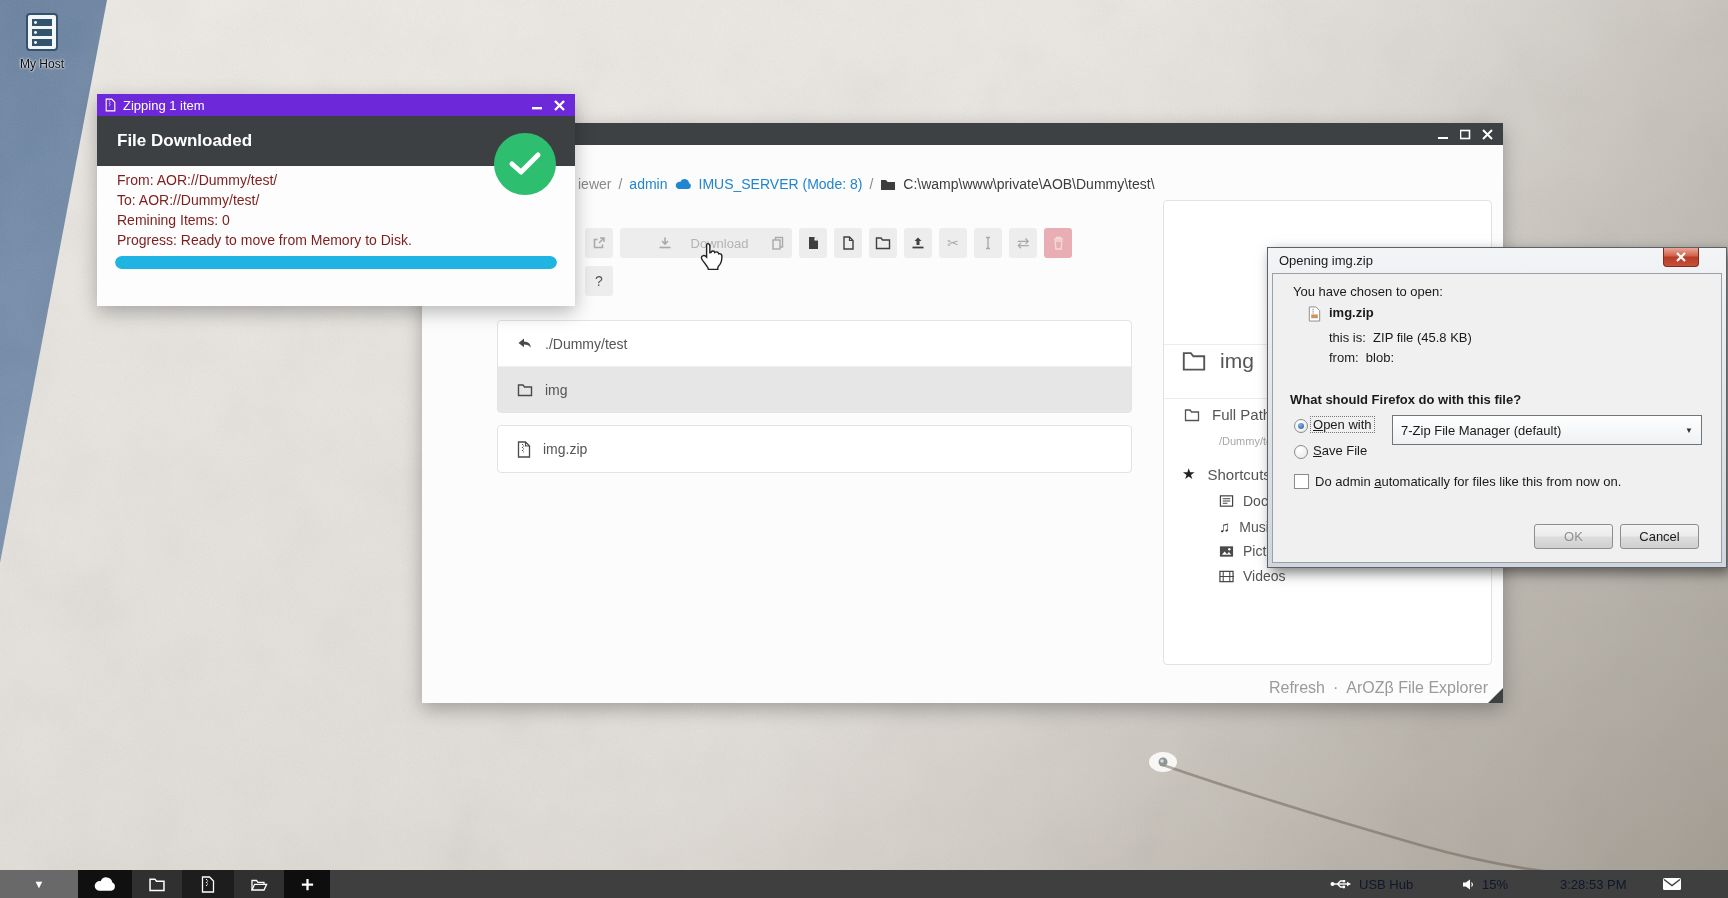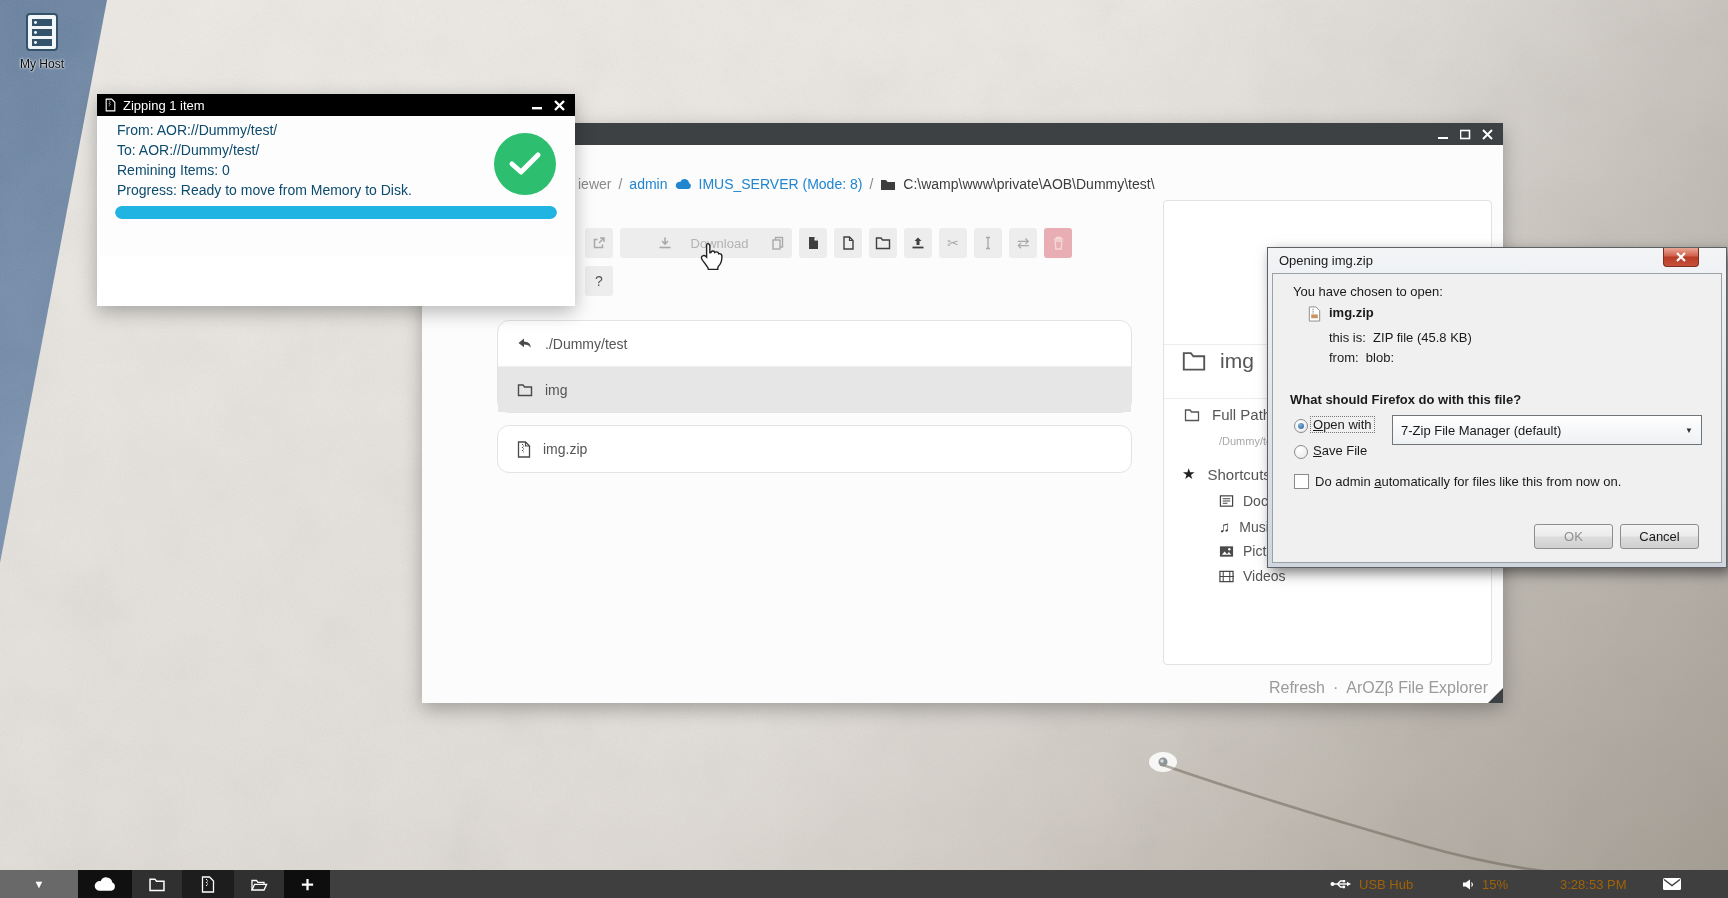--- a/index.html
+++ b/index.html
@@ -22,41 +22,41 @@
   .dicon .lbl{margin-top:3px;font-size:12px;color:#0b0b0b;text-shadow:0 0 3px #fff,0 0 2px #fff;}
 
   
   .win{position:absolute;box-shadow:0 6px 18px rgba(0,0,0,0.28);}
   .tbar{display:flex;align-items:center;color:#fff;font-size:13px;}
   .wctl{display:flex;align-items:center;gap:11px;margin-left:auto;padding-right:10px;}
   .wctl .b{width:11px;height:11px;display:flex;align-items:center;justify-content:center;cursor:pointer;}
 
   
   .zipwin{left:97px;top:94px;width:478px;height:212px;background:#fff;}
-  .zipwin .tbar{height:22px;background:#000000;padding-left:8px;gap:7px;}
+  .zipwin .tbar{height:22px;background:#6d28d9;padding-left:8px;gap:7px;}
   .zipwin .hdr{height:50px;background:#3c4043;display:flex;align-items:center;
      color:#fff;font-size:17px;font-weight:bold;padding-left:20px;}
   .zipwin .body{position:relative;height:140px;background:#fdfdfd;}
-  .zipwin .line{position:absolute;left:20px;font-size:14px;color:#0c4a6e;white-space:nowrap;}
+  .zipwin .line{position:absolute;left:20px;font-size:14px;color:#7f1d1d;white-space:nowrap;}
   .pbar{position:absolute;left:18px;top:90px;width:442px;height:13px;border-radius:7px;
      background:#e8e8e8;overflow:hidden;}
   .pfill{height:100%;border-radius:7px;background:#1fb4e1;}
   .badge{position:absolute;left:397px;top:39px;width:62px;height:62px;border-radius:50%;
      background:#2dbe70;display:flex;align-items:center;justify-content:center;}
 
   
   .explorer{left:422px;top:123px;width:1081px;height:580px;background:#fcfcfc;}
   .explorer .tbar{height:22px;background:#3d4143;}
   .crumb{left:156px;top:53px;display:flex;align-items:center;gap:7px;font-size:14px;white-space:nowrap;}
   .crumb .gry{color:#8a8a8a;} .crumb .blu{color:#2185d0;} .crumb .drk{color:#3d3d3d;}
   .tbtn{position:absolute;height:30px;background:#ededed;border-radius:3px;display:flex;
      align-items:center;justify-content:center;cursor:pointer;}
   .tbtn.red{background:#e8aeb3;}
   .dlbtn{color:#b3b3b3;font-size:13px;gap:18px;padding:0 14px;}
-  .flist{position:absolute;left:75px;width:633px;background:#fff;border:1px solid #e3e3e3;border-radius:12px;}
+  .flist{position:absolute;left:75px;width:633px;background:#fff;border:1px solid #e3e3e3;border-radius:4px;}
   .frow{height:45px;display:flex;align-items:center;gap:12px;padding-left:19px;
      font-size:14px;color:#555;cursor:pointer;}
   .frow.sel{background:#e6e6e6;}
   .frow + .frow{border-top:1px solid #efefef;}
   .sbar{position:absolute;left:741px;top:77px;width:327px;height:463px;background:#fff;
      border:1px solid #e2e2e2;border-radius:4px;}
   .sb-big{position:absolute;left:17px;top:148px;display:flex;align-items:center;gap:13px;
      font-size:21px;color:#555;}
   .sb-div{position:absolute;left:0;width:100%;border-top:1px solid #ececec;}
   .sb-row{position:absolute;display:flex;align-items:center;gap:12px;font-size:15px;color:#555;}
@@ -89,21 +89,21 @@
   .u{text-decoration:underline;}
   .ffbtn{position:absolute;width:77px;height:23px;border:1px solid #8e8e8e;border-radius:3px;
      background:linear-gradient(#f4f4f4 0%,#ebebeb 49%,#dddddd 51%,#cfcfcf 100%);
      display:flex;align-items:center;justify-content:center;font-size:13px;cursor:pointer;}
   .ffbtn.dis{color:#8f8f8f;}
 
   
   .taskbar{left:0;top:870px;width:1728px;height:28px;background:#3f3f3f;display:flex;}
   .tseg{height:28px;display:flex;align-items:center;justify-content:center;cursor:pointer;}
   .tright{position:absolute;top:870px;height:28px;display:flex;align-items:center;gap:7px;
-     color:#a16207;font-size:13px;}
+     color:#0f172a;font-size:13px;}
 </style>
 </head>
 <body>
 
 <div class="abs wall"></div>
 <div class="abs sky"></div>
 <svg class="abs" style="left:0;top:0" width="1728" height="898">
   <filter id="grain">
       <feTurbulence type="fractalNoise" baseFrequency="0.9" numOctaves="2" stitchTiles="stitch"></feTurbulence>
       <feColorMatrix type="saturate" values="0"></feColorMatrix>
@@ -330,20 +330,21 @@
             <rect x="0" y="7" width="10" height="2.4" fill="#fff"></rect>
           </svg>
         </div>
       <div class="b">
           <svg width="11" height="11">
             <path d="M1,1 L10,10 M10,1 L1,10" stroke="#fff" stroke-width="2.4"></path>
           </svg>
         </div>
     </div>
   </div>
+  <div class="hdr">File Downloaded</div>
   <div class="body">
     <div class="line" style="top:6px">From: AOR://Dummy/test/</div>
     <div class="line" style="top:26px">To: AOR://Dummy/test/</div>
     <div class="line" style="top:46px">Remining Items: 0</div>
     <div class="line" style="top:66px">Progress: Ready to move from Memory to Disk.</div>
     <div class="pbar">
         <div class="pfill" style="width:100%"></div>
       </div>
   </div>
   <div class="badge">

